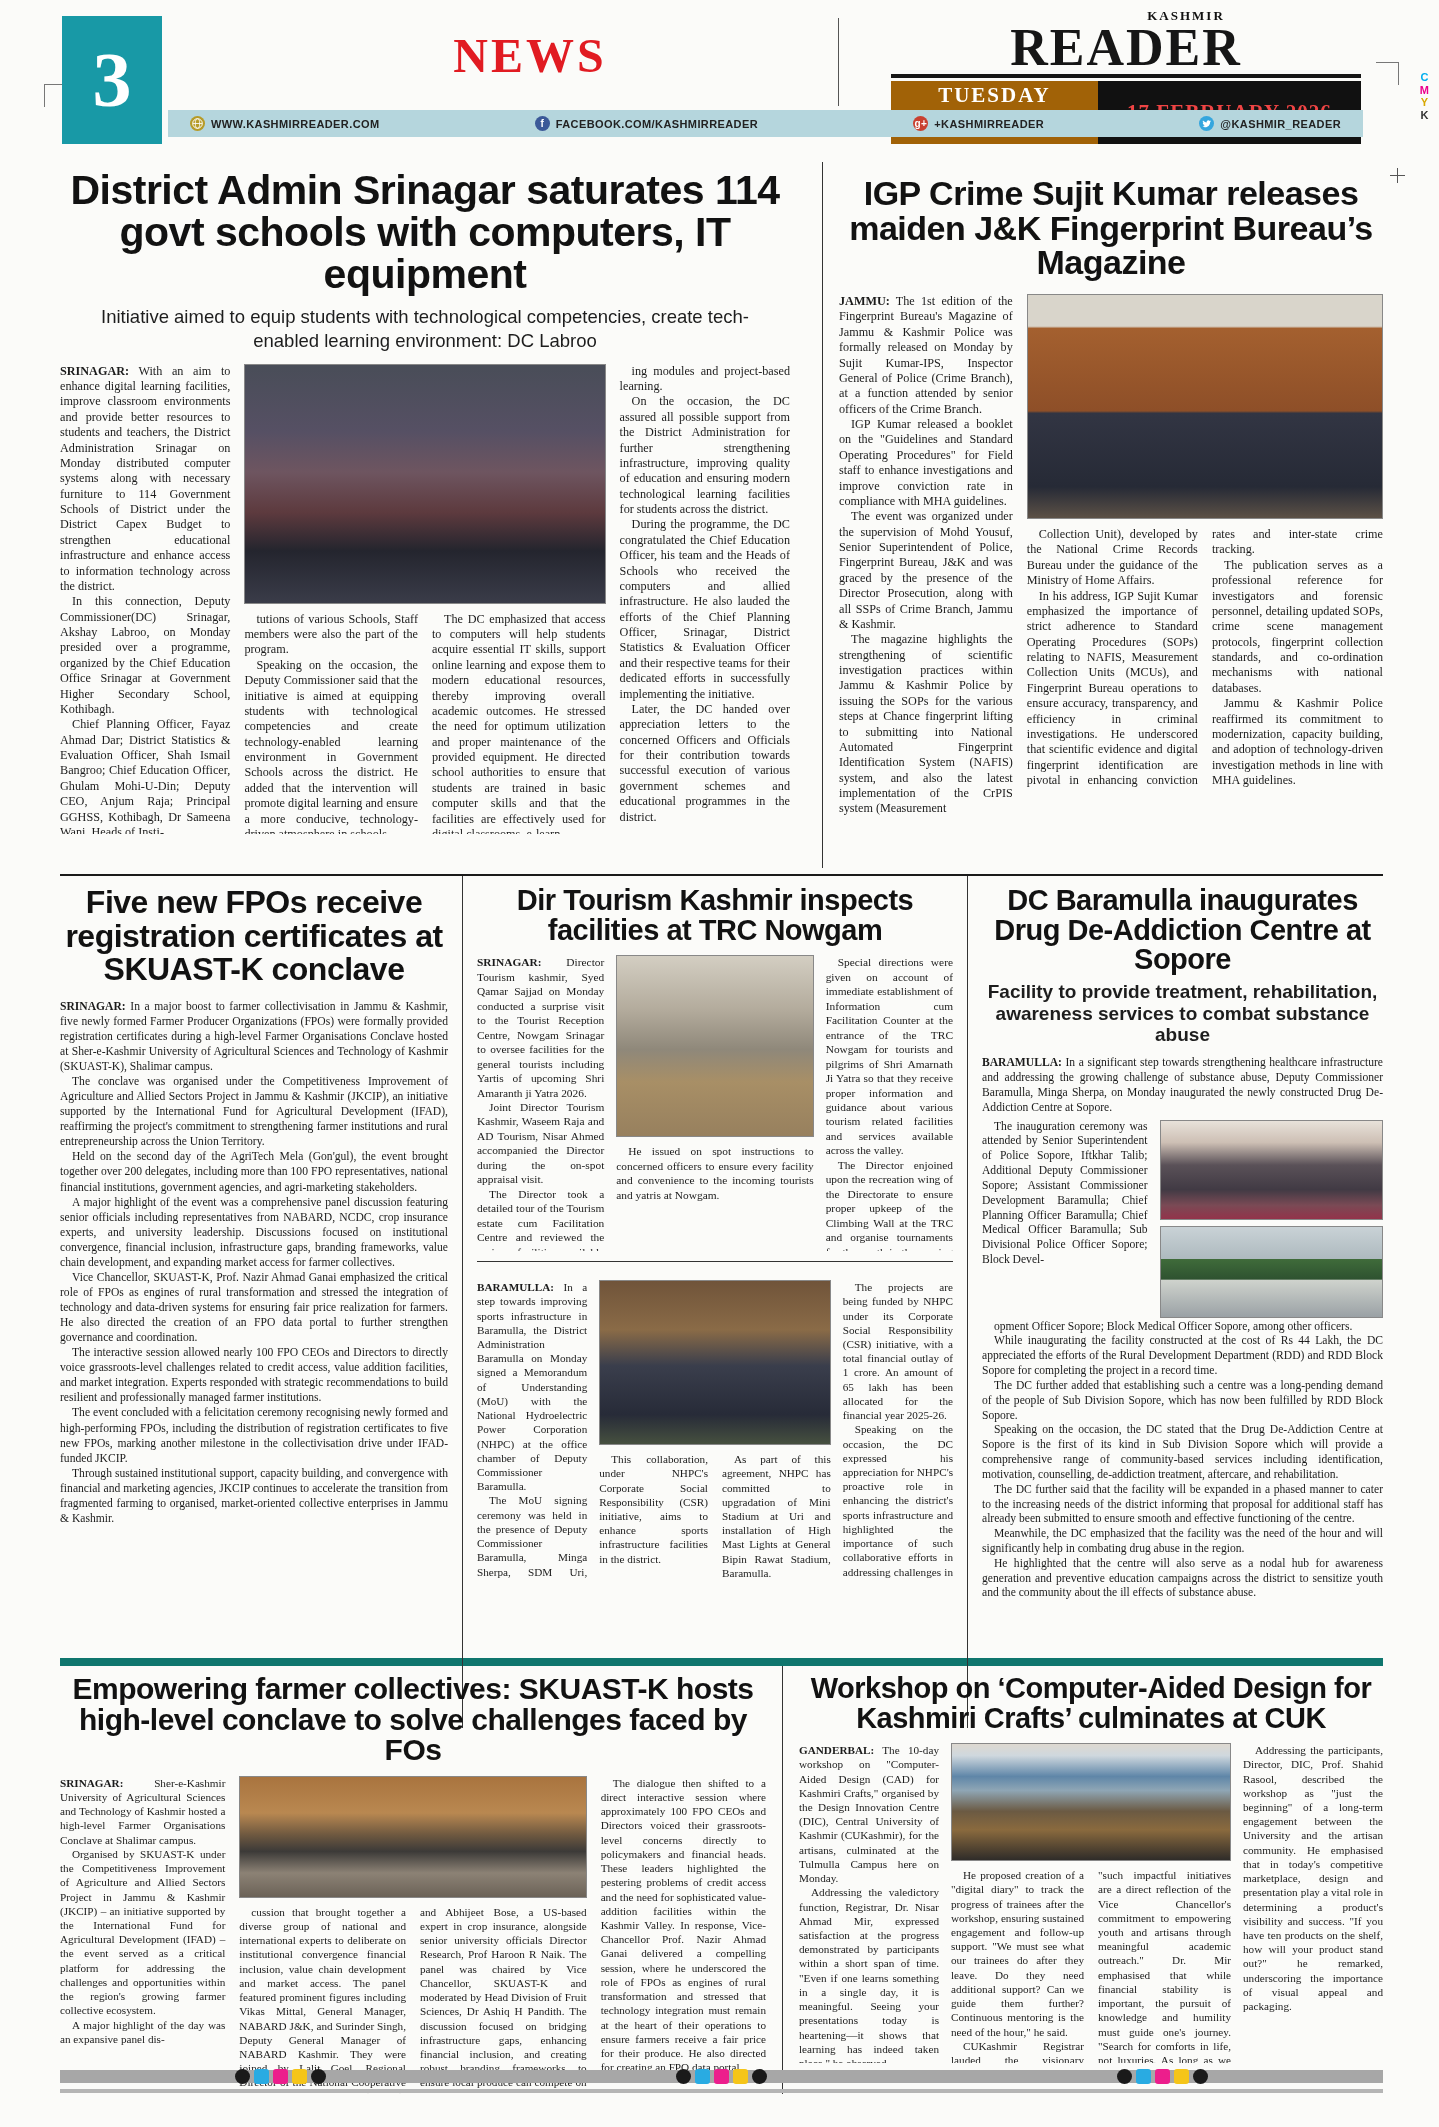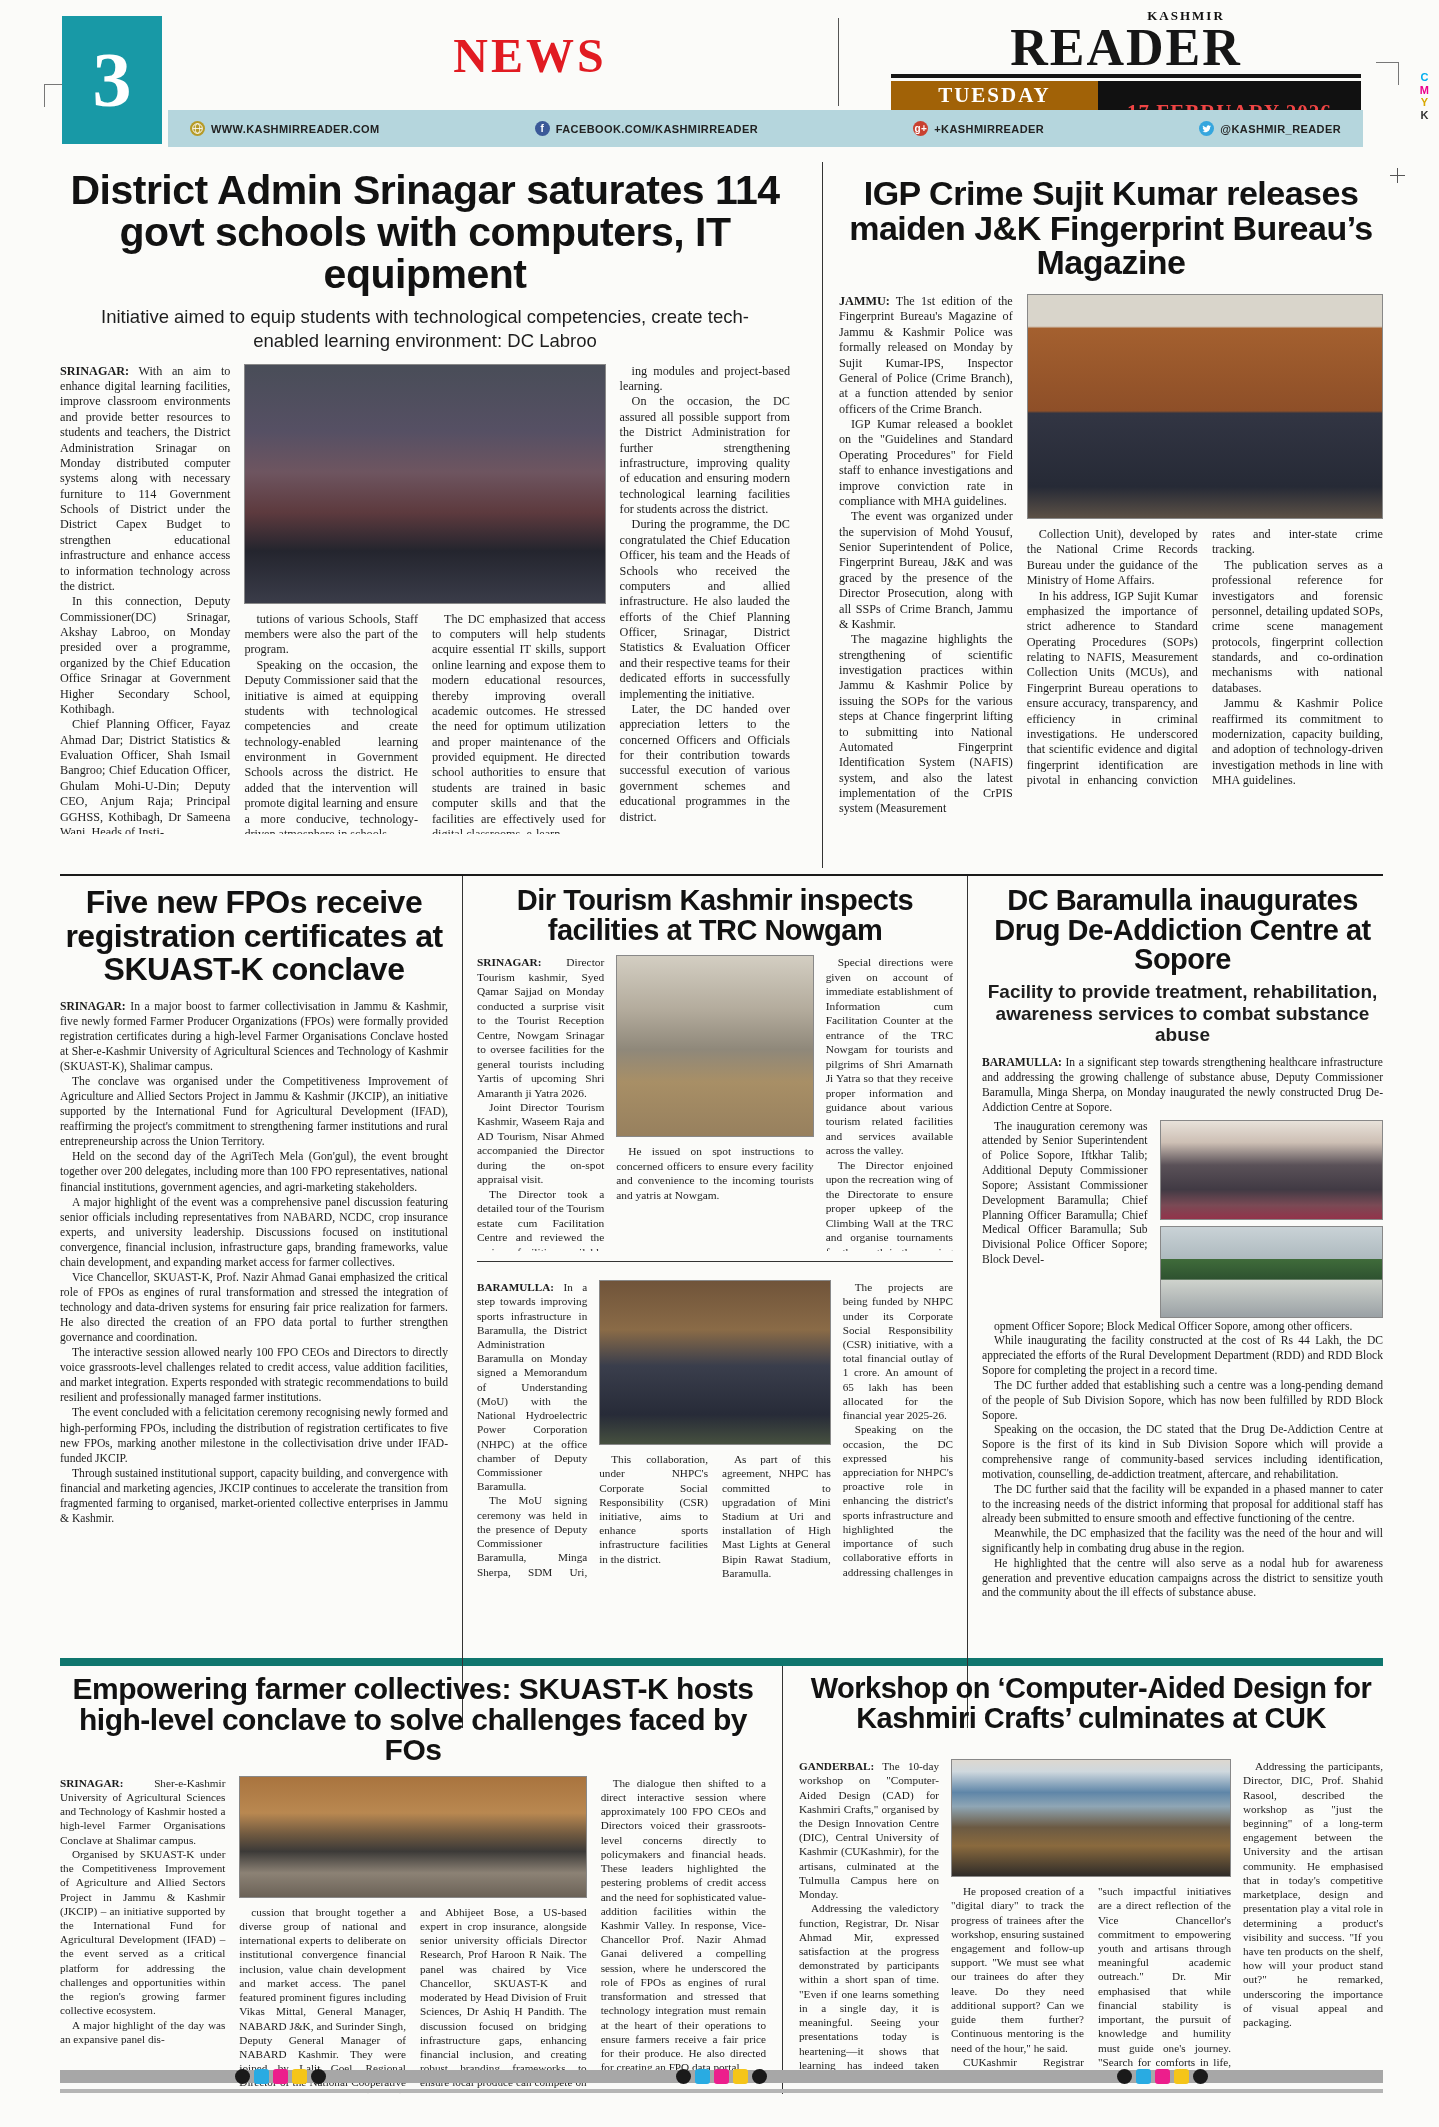--- a/index.html
+++ b/index.html
@@ -26,21 +26,21 @@
   .masthead-main{
     font-family:"Liberation Serif",serif;font-weight:bold;font-size:52px;line-height:.92;
     color:#161616;letter-spacing:2px;border-bottom:4px solid #161616;padding-bottom:2px;
   }
   .date-row{display:flex;margin-top:3px;}
   .day-box{flex:1.1;background:#a16207;color:#fff;font-family:"Liberation Serif",serif;
     font-weight:bold;font-size:21px;letter-spacing:2px;padding:2px 0;text-align:center;}
   .date-box{flex:1.4;background:#111;color:#ef4444;font-family:"Liberation Serif",serif;
     font-weight:bold;font-size:21px;letter-spacing:1px;padding:19px 0;text-align:center;}
   .social-bar{
-    position:absolute;left:168px;right:76px;top:110px;height:37px;background:#b5d6dd;
+    position:absolute;left:168px;right:76px;top:110px;height:27px;background:#b5d6dd;
     display:flex;align-items:center;justify-content:space-between;padding:0 22px;
     font-family:"Liberation Sans",sans-serif;font-size:11px;font-weight:bold;color:#222;
     letter-spacing:.4px;
   }
   .soc-item{display:flex;align-items:center;gap:6px;}
   .soc-ic{width:15px;height:15px;border-radius:50%;display:inline-flex;align-items:center;justify-content:center;
     color:#fff;font-size:10px;font-family:"Liberation Sans",sans-serif;font-weight:bold;flex:0 0 auto;}
   .ic-globe{background:#b69b27;}
   .ic-fb{background:#3b5998;}
   .ic-gp{background:#c94130;}
@@ -116,21 +116,21 @@
   
   .row3{display:grid;grid-template-columns:722px 1fr;height:408px;border-top:8px solid #0f766e;margin-top:6px;}
   .art-empower{padding:8px 16px 0 0;}
   .art-empower .headline{font-size:30px;}
   .empower-body{display:grid;grid-template-columns:1fr 2.1fr 1fr;column-gap:14px;height:318px;overflow:hidden;margin-top:10px;}
   .empower-body p, .art-empower p.lead{font-size:11.2px;line-height:1.27;}
   .ph-conference{height:122px;margin-bottom:7px;
     background:linear-gradient(180deg,#a9743f 0%,#b98851 30%,#6f5940 48%,#3c3a38 62%,#8c8275 80%,#6b6257 100%);}
   .art-workshop{border-left:1px solid #333;padding:8px 0 0 16px;}
   .art-workshop .headline{font-size:29px;}
-  .workshop-body{display:grid;grid-template-columns:1fr 2fr 1fr;column-gap:12px;height:320px;overflow:hidden;margin-top:26px;}
+  .workshop-body{display:grid;grid-template-columns:1fr 2fr 1fr;column-gap:12px;height:320px;overflow:hidden;margin-top:10px;}
   .workshop-body p, .art-workshop p.lead{font-size:11.2px;line-height:1.27;}
   .ph-podium{height:118px;margin-bottom:7px;
     background:linear-gradient(180deg,#ddd8d0 0%,#cfd8de 10%,#5f86a8 28%,#8fa6b5 40%,#6b5a43 58%,#8a6a3e 74%,#2f2c29 100%);}
 
   
   .regbar{position:absolute;left:60px;right:56px;bottom:44px;height:13px;background:#a7a7a7;
     display:flex;align-items:center;justify-content:space-around;}
   .regline{position:absolute;left:60px;right:56px;bottom:34px;height:4px;background:#b5b5b5;}
   .regdots{display:flex;gap:4px;align-items:center;}
   .regdots i{width:15px;height:15px;border-radius:50%;display:block;}

